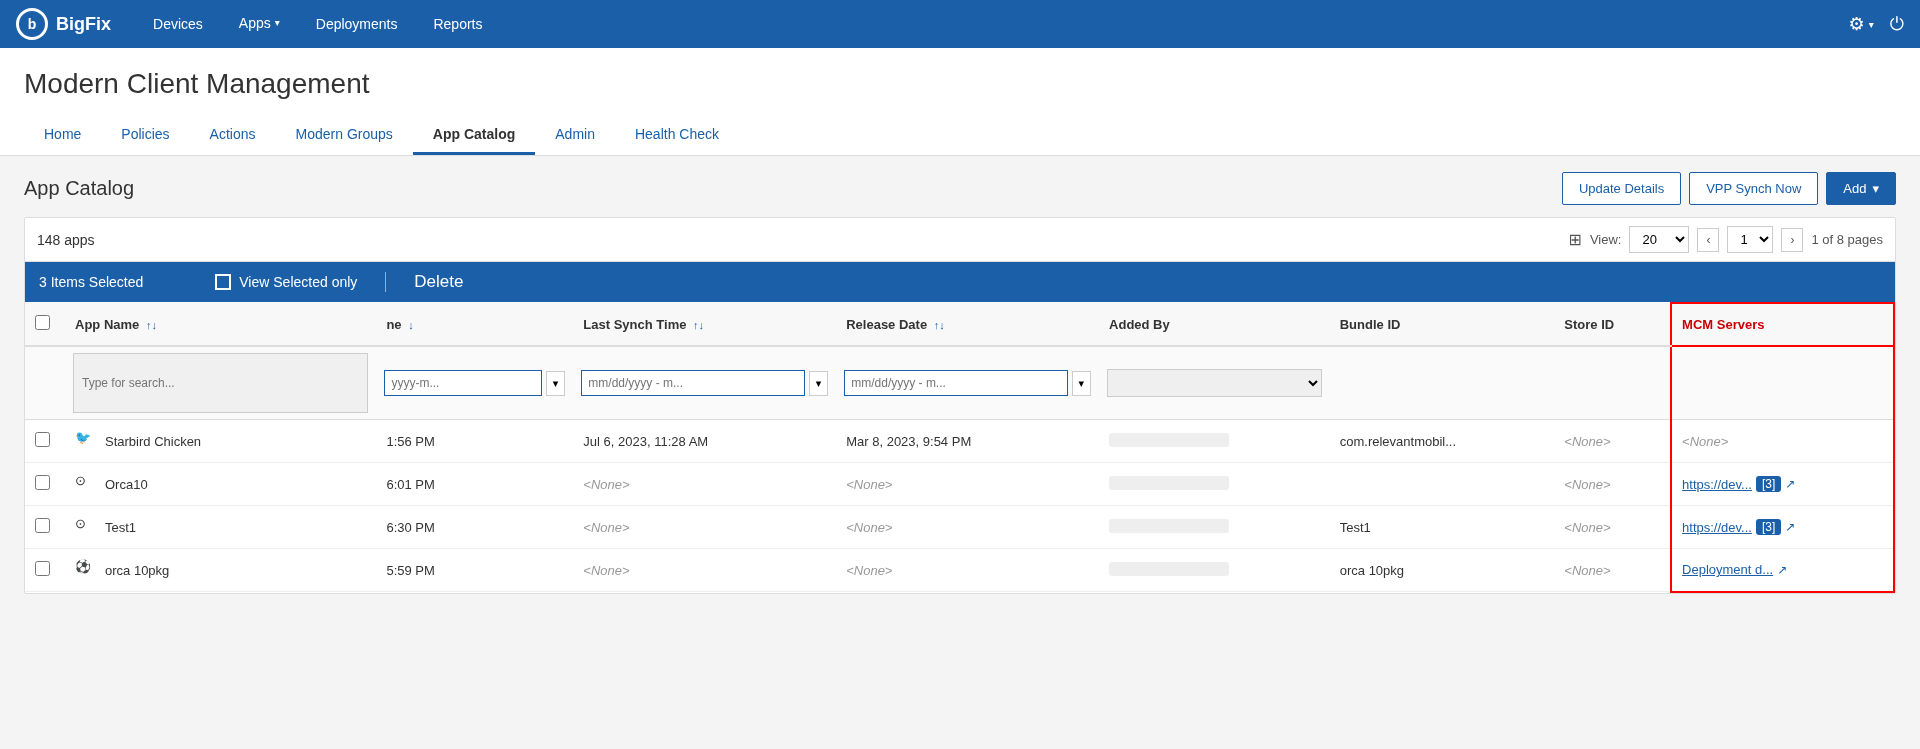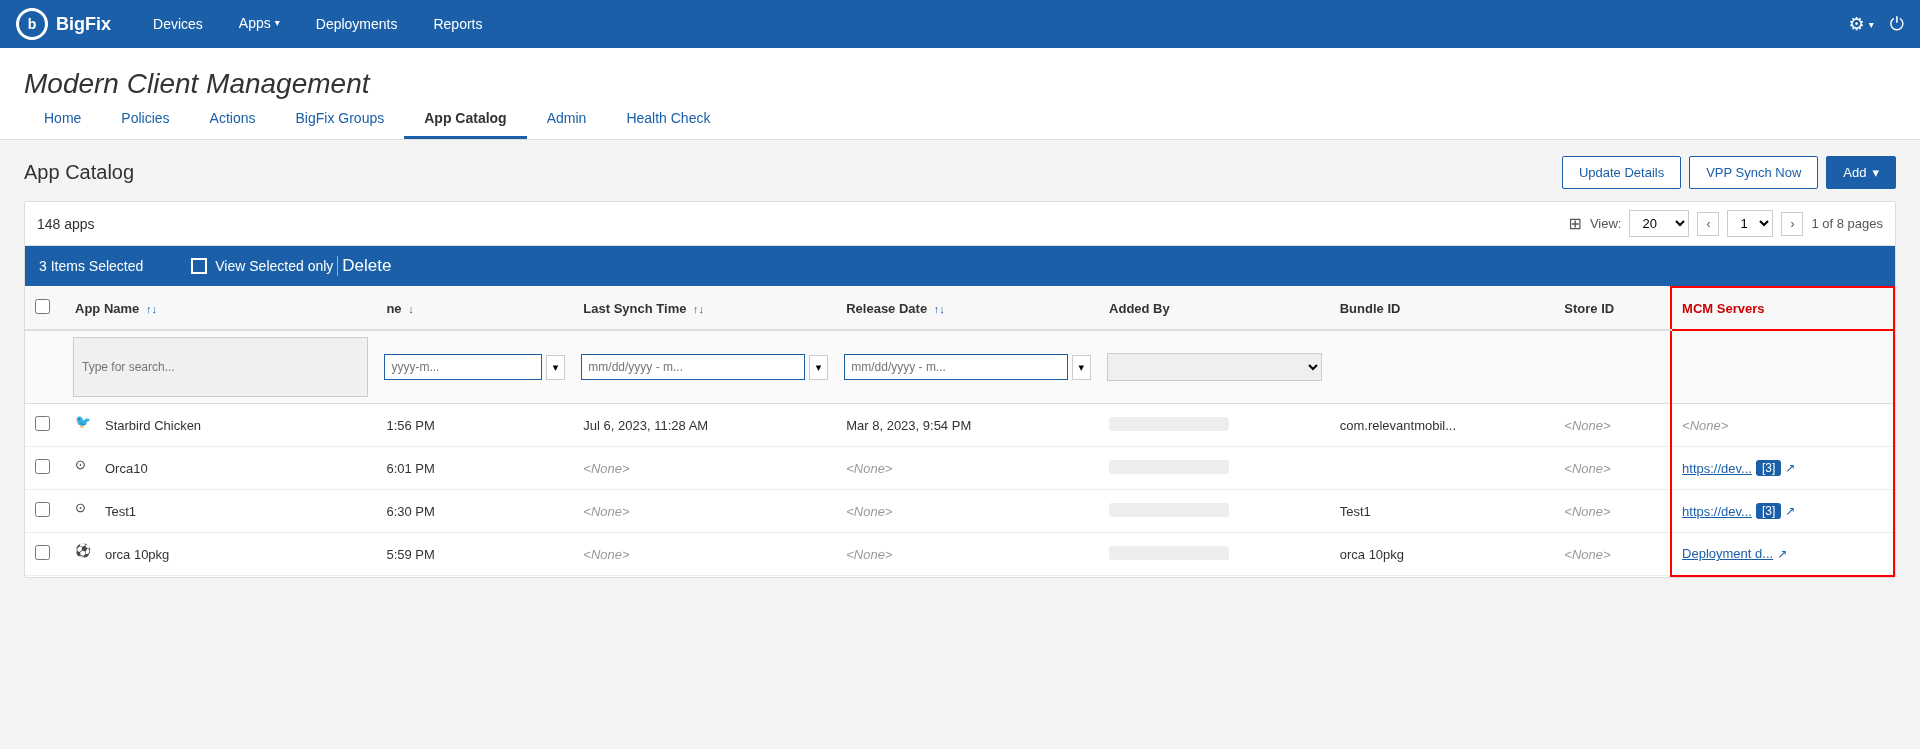--- a/index.html
+++ b/index.html
@@ -48,21 +48,21 @@
     
     .page-header {
       background: white;
       padding: 20px 24px 0 24px;
       border-bottom: 1px solid #ddd;
     }
     .page-title {
       font-size: 28px;
       font-weight: 300;
       color: #333;
-      font-style: italic;
+      margin-bottom: 16px;
     }
     .sub-tabs {
       display: flex;
       gap: 0;
     }
     .sub-tab {
       padding: 10px 20px;
       color: #1a5fa8;
       cursor: pointer;
       font-size: 14px;
@@ -151,21 +151,21 @@
     .pages-info { font-size: 13px; color: #555; }
     .grid-icon { cursor: pointer; color: #555; font-size: 16px; }
 
     
     .selection-bar {
       display: flex;
       align-items: center;
       background: #1a5fa8;
       color: white;
       padding: 10px 14px;
-      gap: 4px;
+      gap: 28px;
     }
     .selected-count { font-size: 14px; font-weight: 500; }
     .view-selected-label { font-size: 14px; display: flex; align-items: center; gap: 8px; cursor: pointer; padding-left: 44px; }
     .checkbox-white {
       width: 16px; height: 16px;
       border: 2px solid white;
       background: #1a5fa8;
       cursor: pointer;
       display: inline-block;
     }
@@ -276,21 +276,21 @@
     <div class="nav-icon">⏻</div>
   </div>
 </nav>
 
 <div class="page-header">
   <h1 class="page-title">Modern Client Management</h1>
   <div class="sub-tabs">
     <div class="sub-tab">Home</div>
     <div class="sub-tab">Policies</div>
     <div class="sub-tab">Actions</div>
-    <div class="sub-tab">BigFix Groups</div>
+    <div class="sub-tab">Modern Groups</div>
     <div class="sub-tab active">App Catalog</div>
     <div class="sub-tab">Admin</div>
     <div class="sub-tab">Health Check</div>
   </div>
 </div>
 
 <div class="content">
   <div class="section-header">
     <h2 class="section-title">App Catalog</h2>
     <div class="btn-group">

